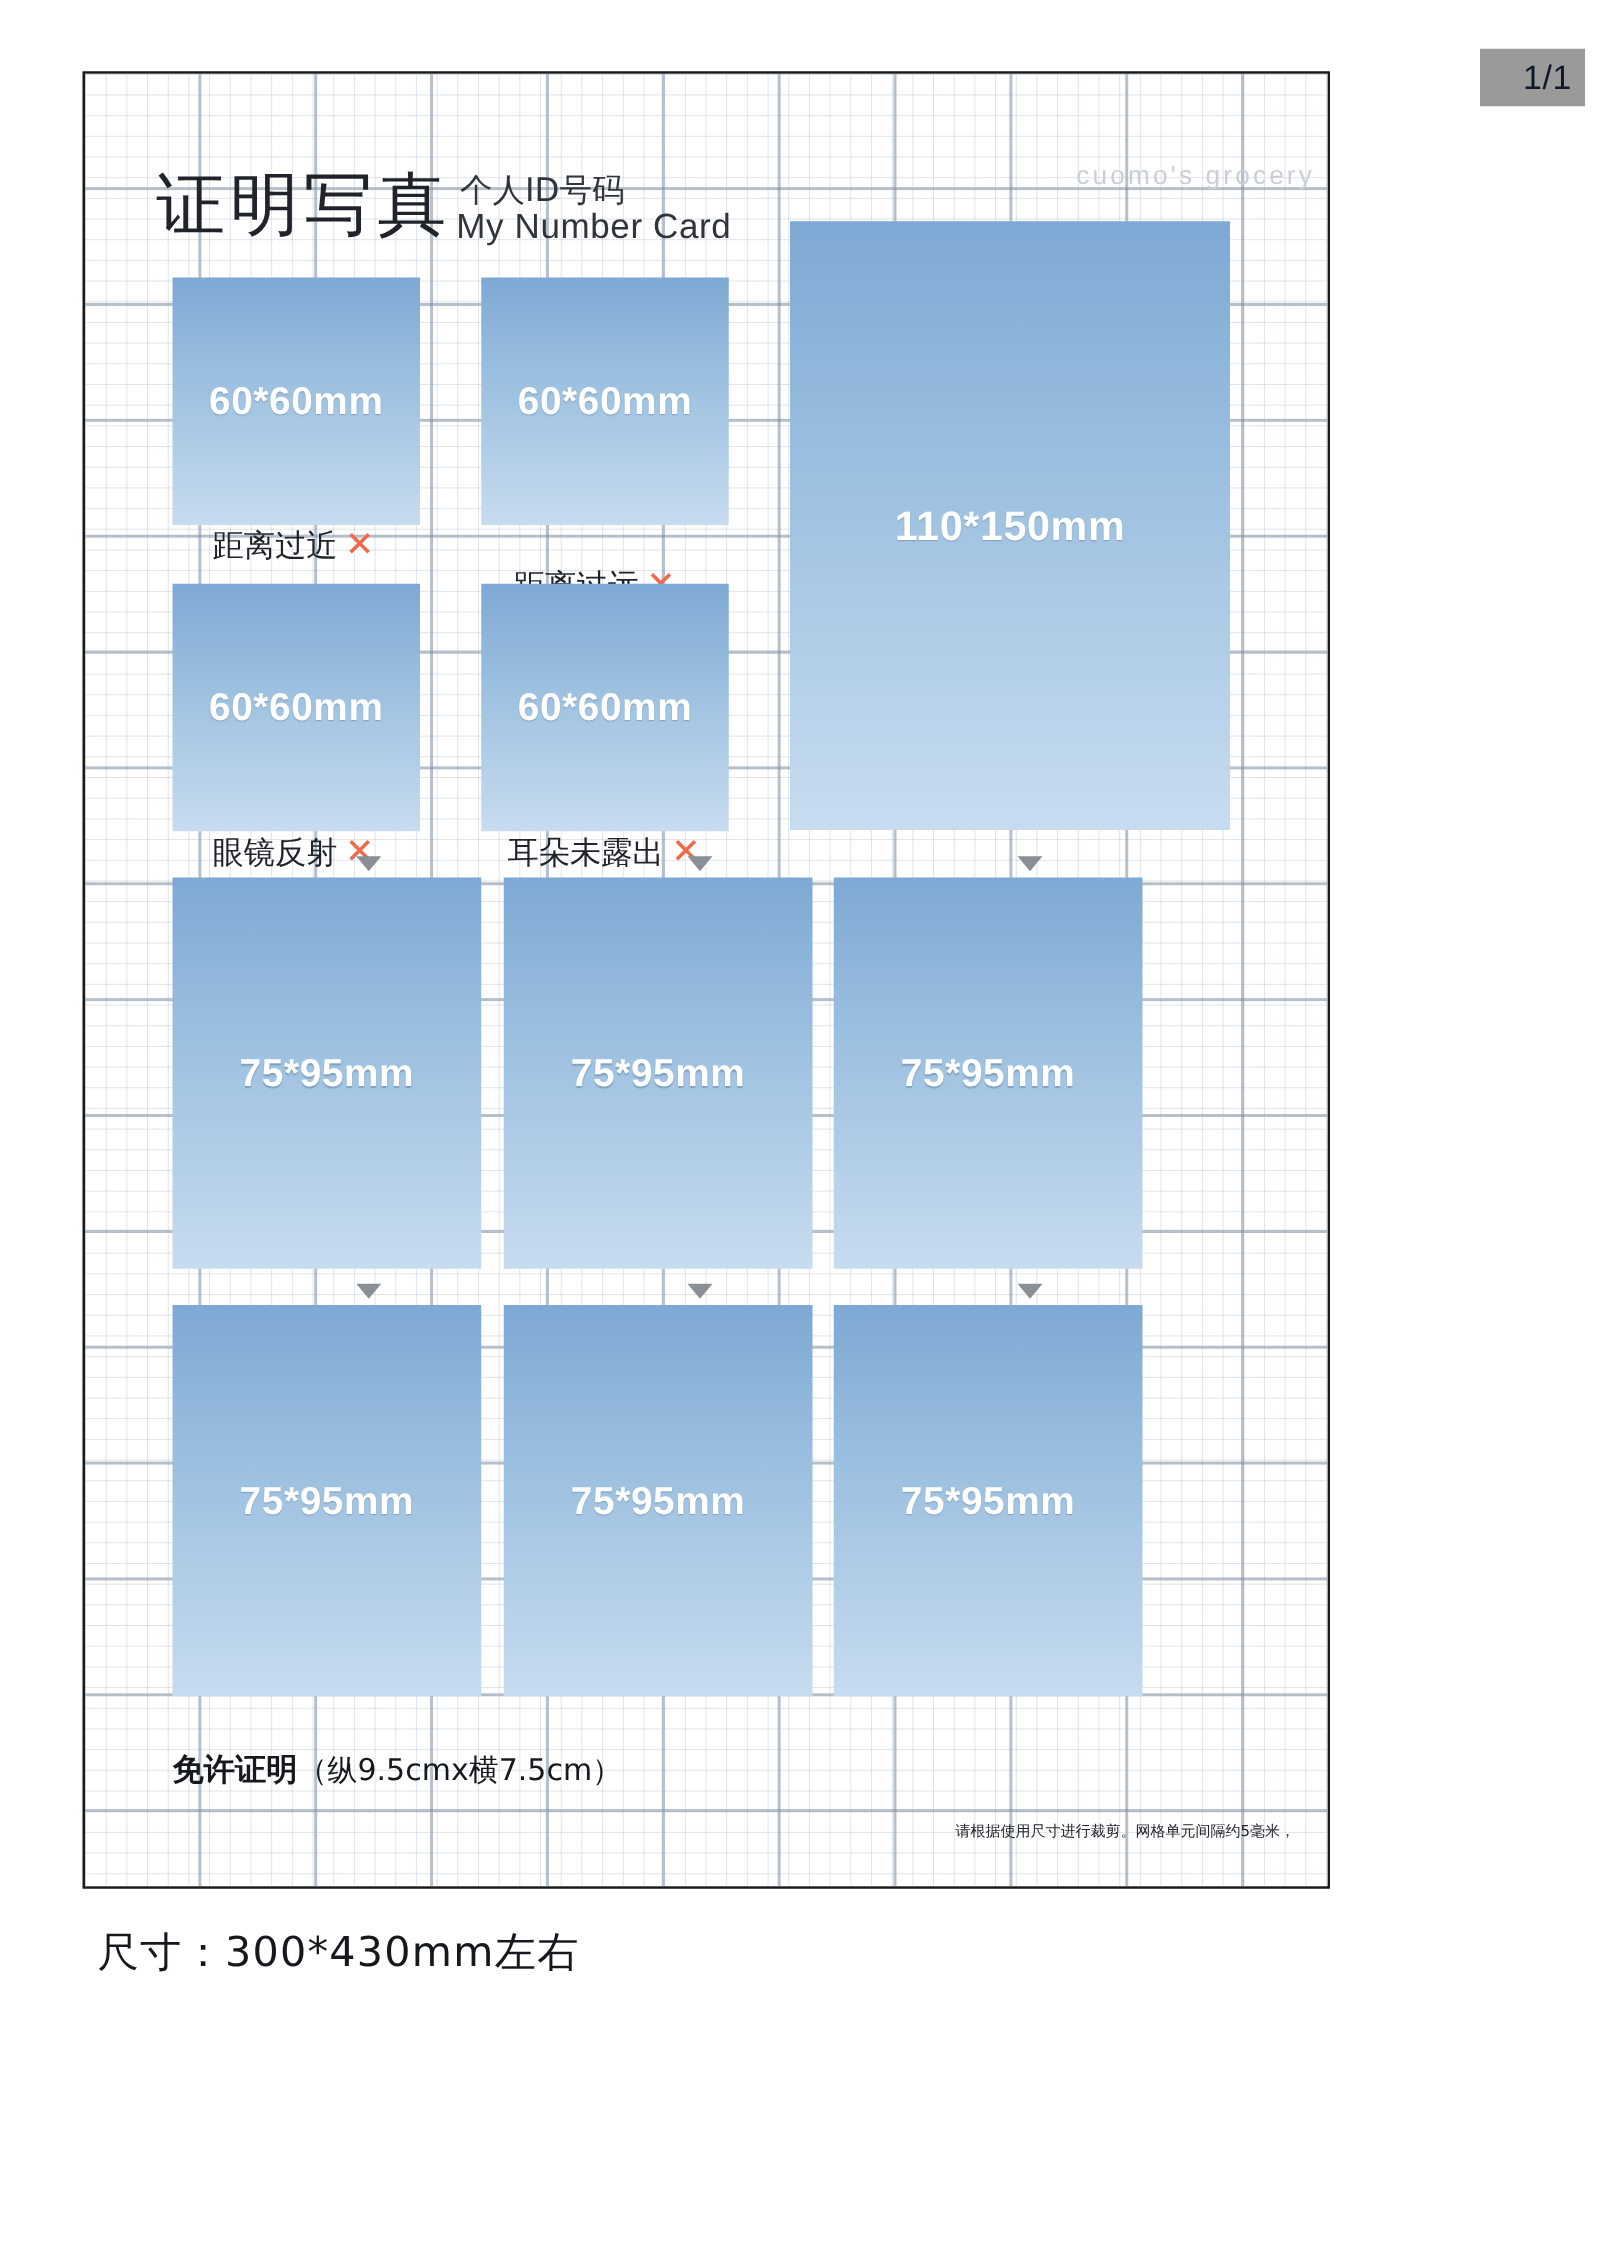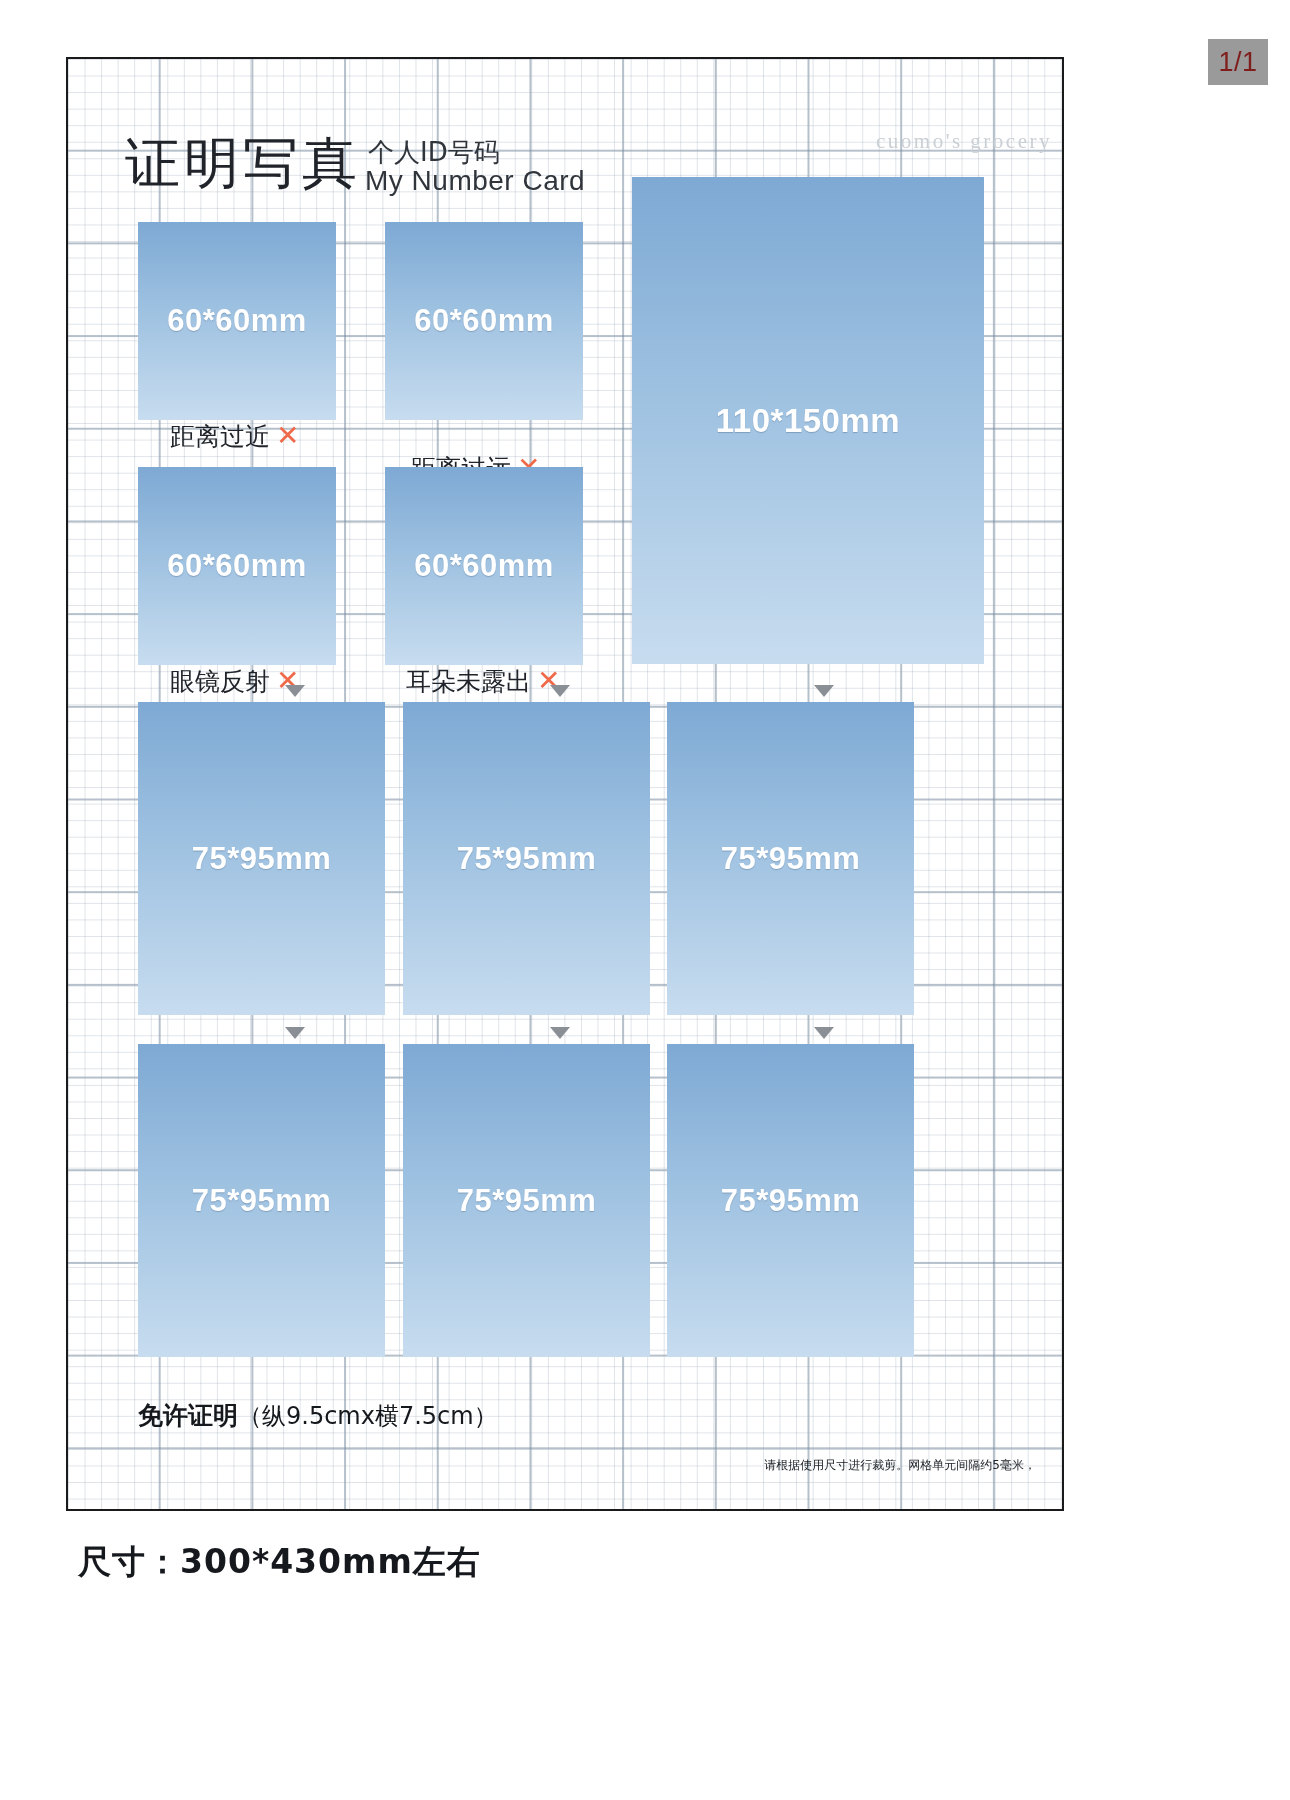--- a/index.html
+++ b/index.html
@@ -41,36 +41,37 @@
       92.7px 92.7px;
     background-position: 0 0, 0 0, -2px -2px, -2px -2px;
   }
   .page-badge {
     position: absolute;
     right: 22px;
     top: 39px;
     width: 60px;
     height: 46px;
     background: #9a9a9a;
-    color: #7f1d1d;
+    color: #0f172a;
     font-size: 27px;
     display: flex;
     align-items: center;
     justify-content: center;
     letter-spacing: 0.5px;
     z-index: 30;
+    padding-left: 24px;
   }
   .watermark {
     position: absolute;
     right: 10px;
     top: 70px;
     color: #c9cfd4;
     font-size: 21px;
     letter-spacing: 2.5px;
-    font-family: Liberation Serif, serif;
+    font-family: Liberation Sans, sans-serif;
     margin-left: 20px;
   }
   .title-zh {
     position: absolute;
     left: 57px;
     top: 68px;
     font-size: 55px;
     color: #20242a;
     letter-spacing: 4px;
     font-family: "DejaVu Sans", sans-serif;
@@ -148,21 +149,21 @@
     font-size: 12px;
     line-height: 28px;
     color: #20242a;
     font-family: "DejaVu Sans", sans-serif;
   }
   .size-note {
     position: absolute;
     left: 78px;
     top: 1540px;
     font-size: 33px;
-    font-weight: bold;
+    font-weight: normal;
     color: #15181c;
     letter-spacing: 1px;
     font-family: "DejaVu Sans", sans-serif;
   }
 </style>
 </head>
 <body>
 
 <div class="page">
   <div class="grid"></div>

